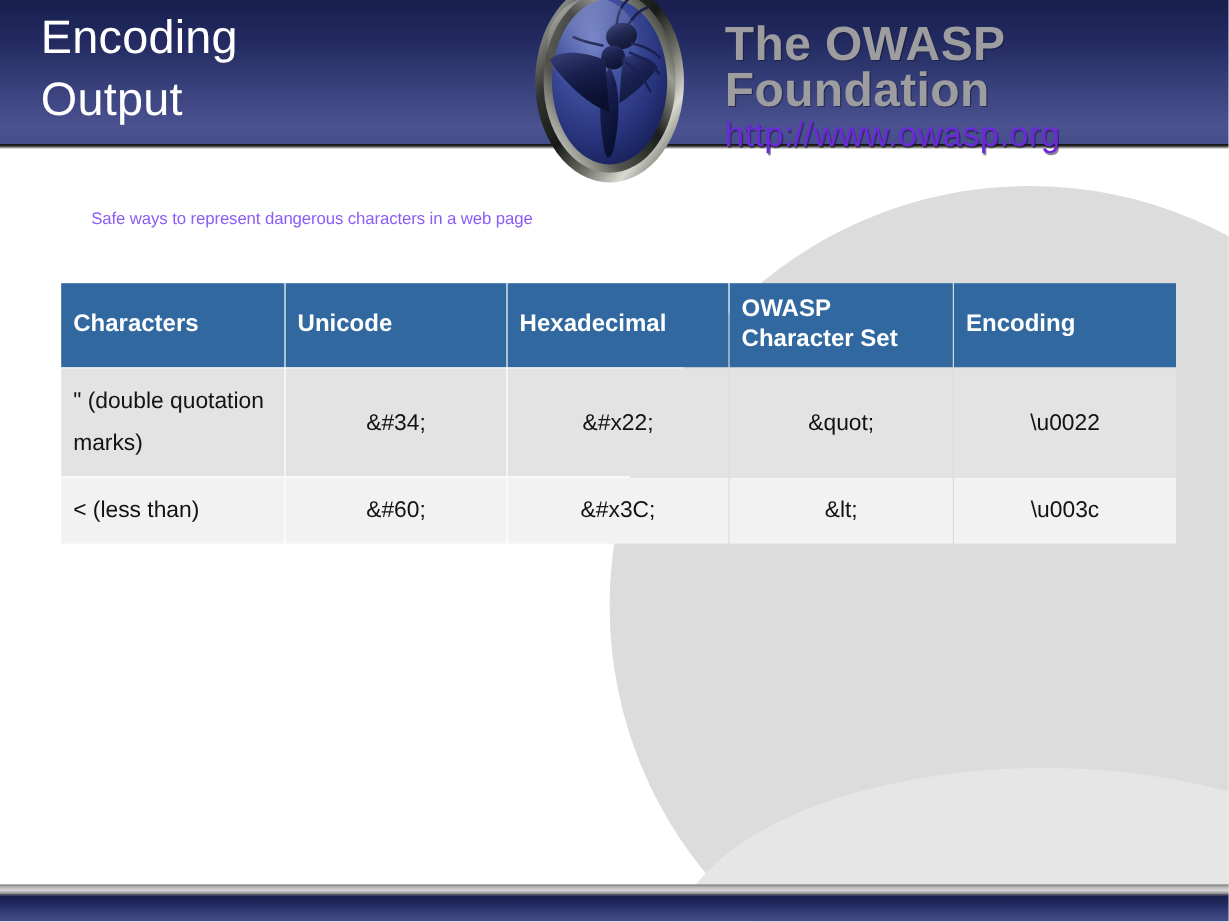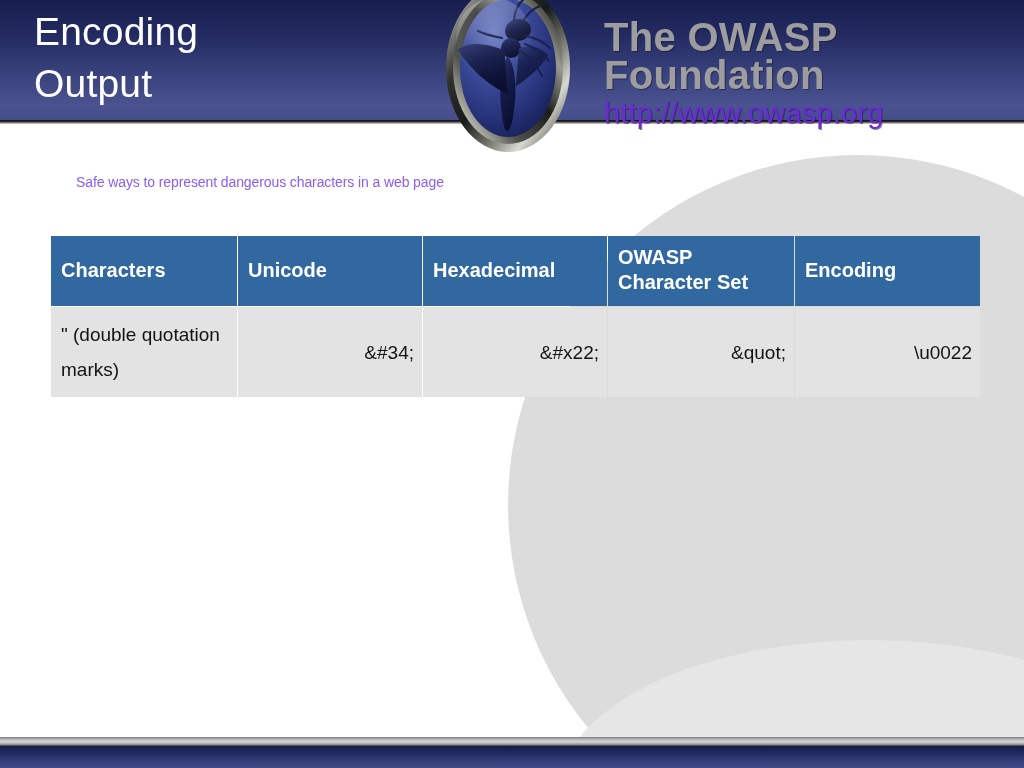--- a/index.html
+++ b/index.html
@@ -153,21 +153,21 @@
     line-height: 35px;
   }
   #char-table tbody tr.row-even td { background: #e3e3e3; }
   #char-table tbody tr.row-odd  td { background: #f2f2f2; }
 
   #char-table td.c-char {
     text-align: left;
     padding-left: 10px;
   }
   #char-table td.c-val {
-    text-align: right;
+    text-align: center;
   }
 
   col.col-characters { width: 186px; }
   col.col-decimal    { width: 184px; }
   col.col-hex        { width: 184px; }
   col.col-html       { width: 186px; }
   col.col-unicode    { width: 185px; }
 
   
   #footer-rule {
@@ -291,19 +291,26 @@
       </tr>
     </thead>
     <tbody>
       <tr class="row-even">
         <td class="c-char">" (double quotation marks)</td>
         <td class="c-val">&amp;#34;</td>
         <td class="c-val">&amp;#x22;</td>
         <td class="c-val">&amp;quot;</td>
         <td class="c-val">\u0022</td>
       </tr>
+      <tr class="row-odd">
+        <td class="c-char">&lt; (less than)</td>
+        <td class="c-val">&amp;#60;</td>
+        <td class="c-val">&amp;#x3C;</td>
+        <td class="c-val">&amp;lt;</td>
+        <td class="c-val">\u003c</td>
+      </tr>
     </tbody>
   </table>
 
   <div id="footer-rule"></div>
   <div id="footer"></div>
 
 </div>
 
 </body></html>

